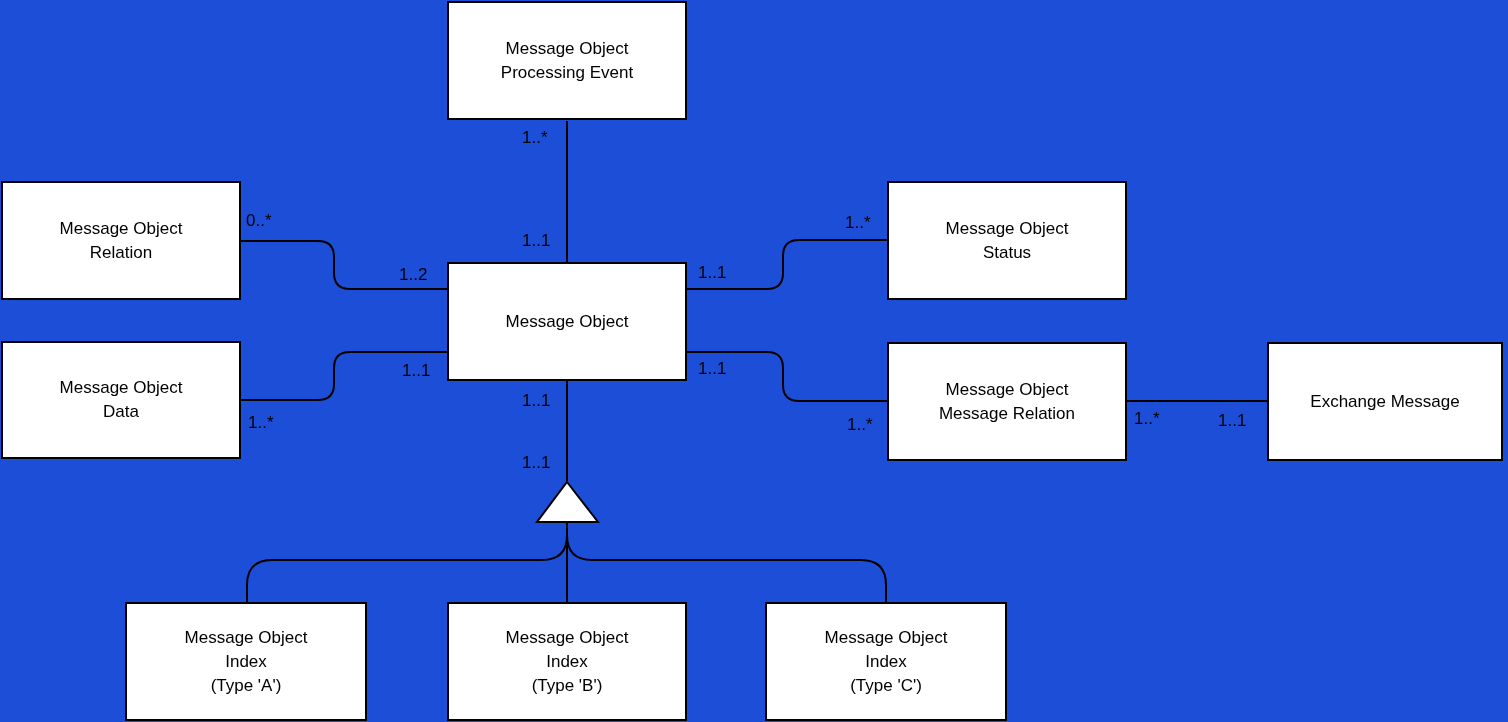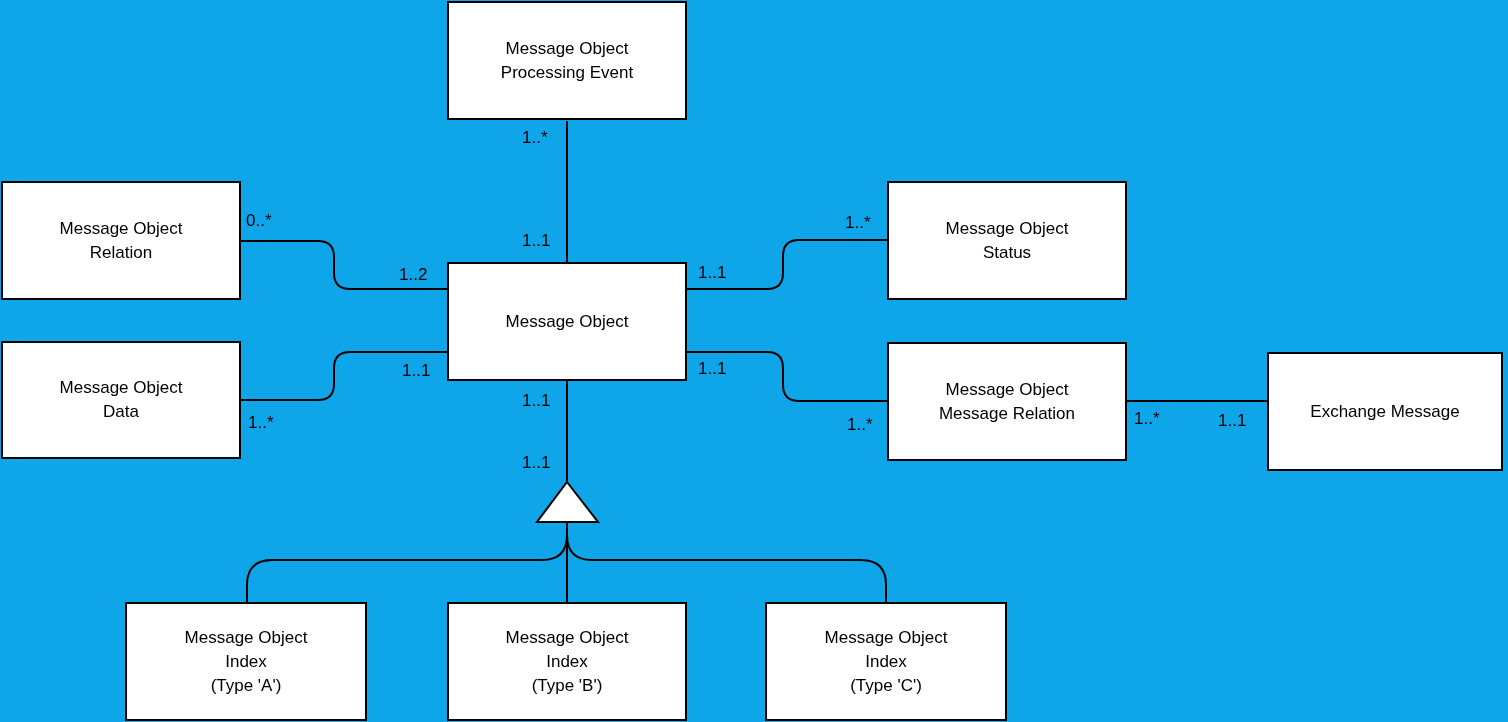--- a/index.html
+++ b/index.html
@@ -4,21 +4,21 @@
 <style>
   html, body {
     margin: 0;
     padding: 0;
     background: #ffffff;
   }
   #canvas {
     position: relative;
     width: 1508px;
     height: 722px;
-    background: #0ea5e9;
+    background: #1d4ed8;
     font-family: "Liberation Sans", sans-serif;
     color: #000000;
     overflow: hidden;
   }
   #edges-svg {
     position: absolute;
     left: 0;
     top: 0;
     width: 1508px;
     height: 722px;
@@ -54,21 +54,21 @@
     color: #000000;
     white-space: nowrap;
   }
   
   #n-processing-event   { left: 447px;  top: 1px;   width: 240px; height: 119px; }
   #n-relation           { left: 1px;    top: 181px; width: 240px; height: 119px; }
   #n-data               { left: 1px;    top: 341px; width: 240px; height: 118px; }
   #n-message-object     { left: 447px;  top: 262px; width: 240px; height: 119px; }
   #n-status             { left: 887px;  top: 181px; width: 240px; height: 119px; }
   #n-message-relation   { left: 887px;  top: 342px; width: 240px; height: 119px; }
-  #n-exchange-message   { left: 1267px; top: 352px; width: 236px; height: 119px; }
+  #n-exchange-message   { left: 1267px; top: 342px; width: 236px; height: 119px; }
   #n-index-a            { left: 125px;  top: 602px; width: 242px; height: 119px; }
   #n-index-b            { left: 447px;  top: 602px; width: 240px; height: 119px; }
   #n-index-c            { left: 765px;  top: 602px; width: 242px; height: 119px; }
   
   #m-e0-src { left: 522px;  top: 128px; }
   #m-e0-tgt { left: 522px;  top: 231px; }
   #m-e1-tgt { left: 246px;  top: 211px; }
   #m-e1-src { left: 399px;  top: 265px; }
   #m-e2-src-far { left: 248px;  top: 413px; }
   #m-e2-tgt { left: 402px;  top: 361px; }

